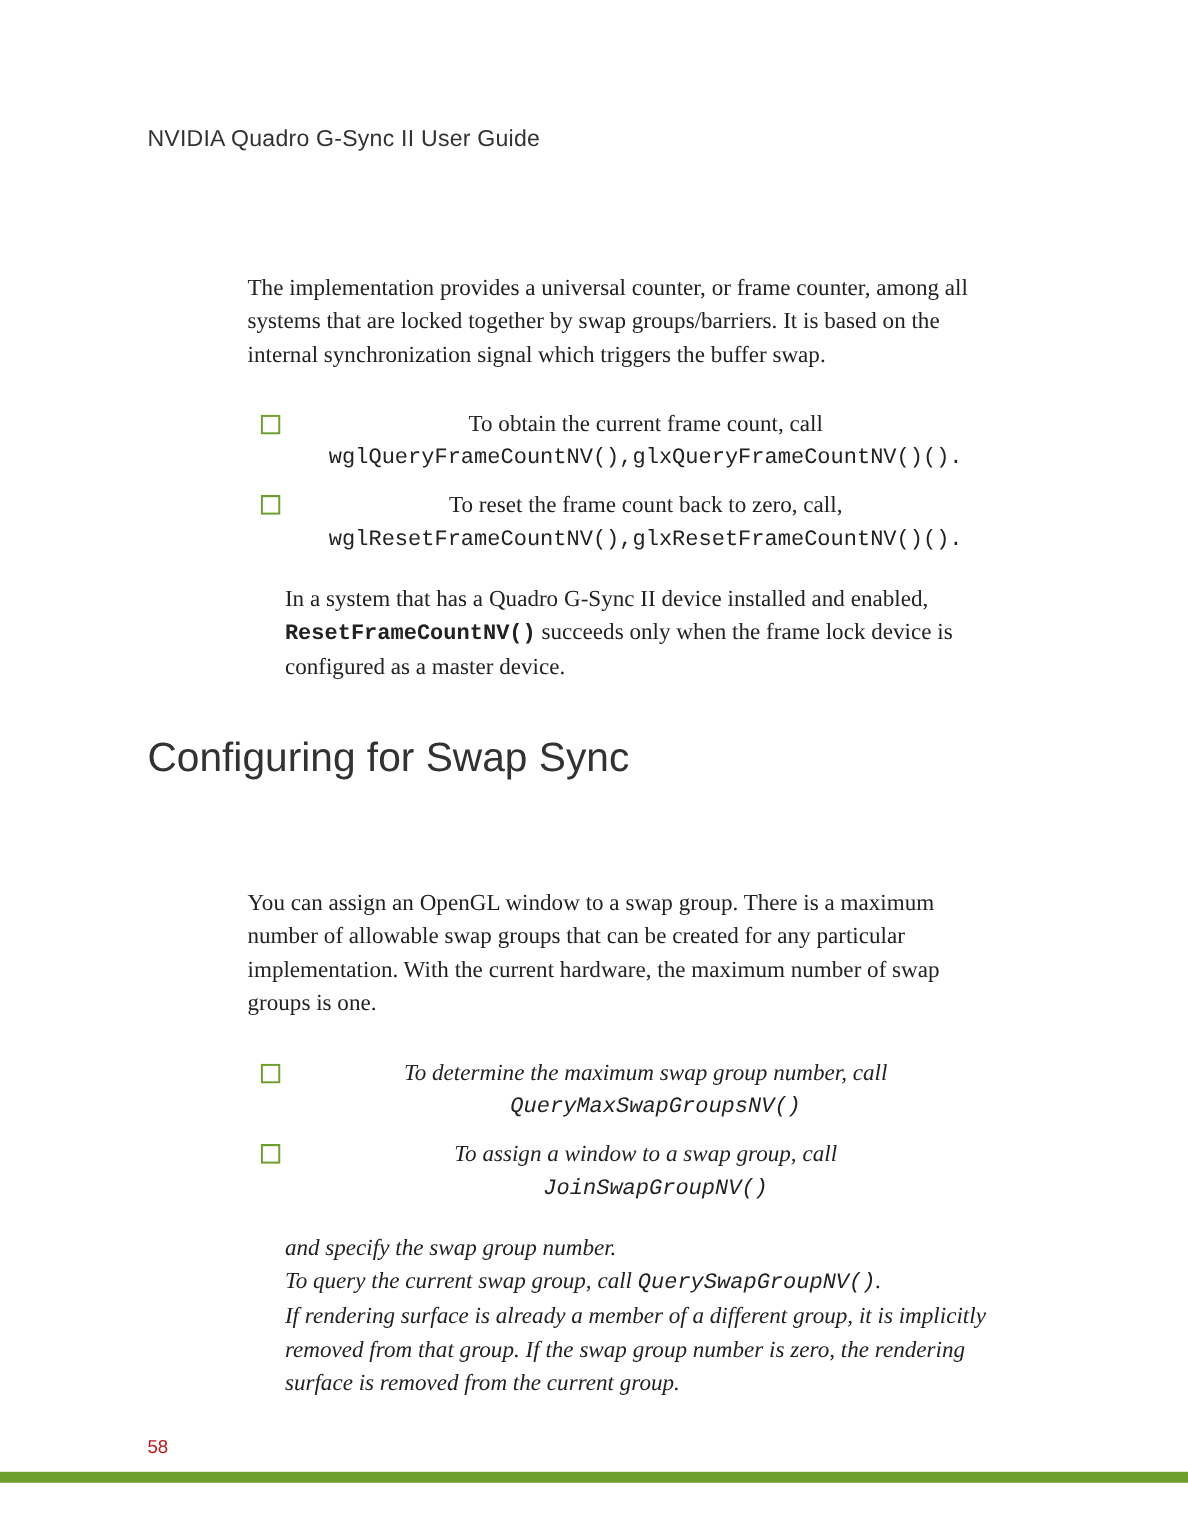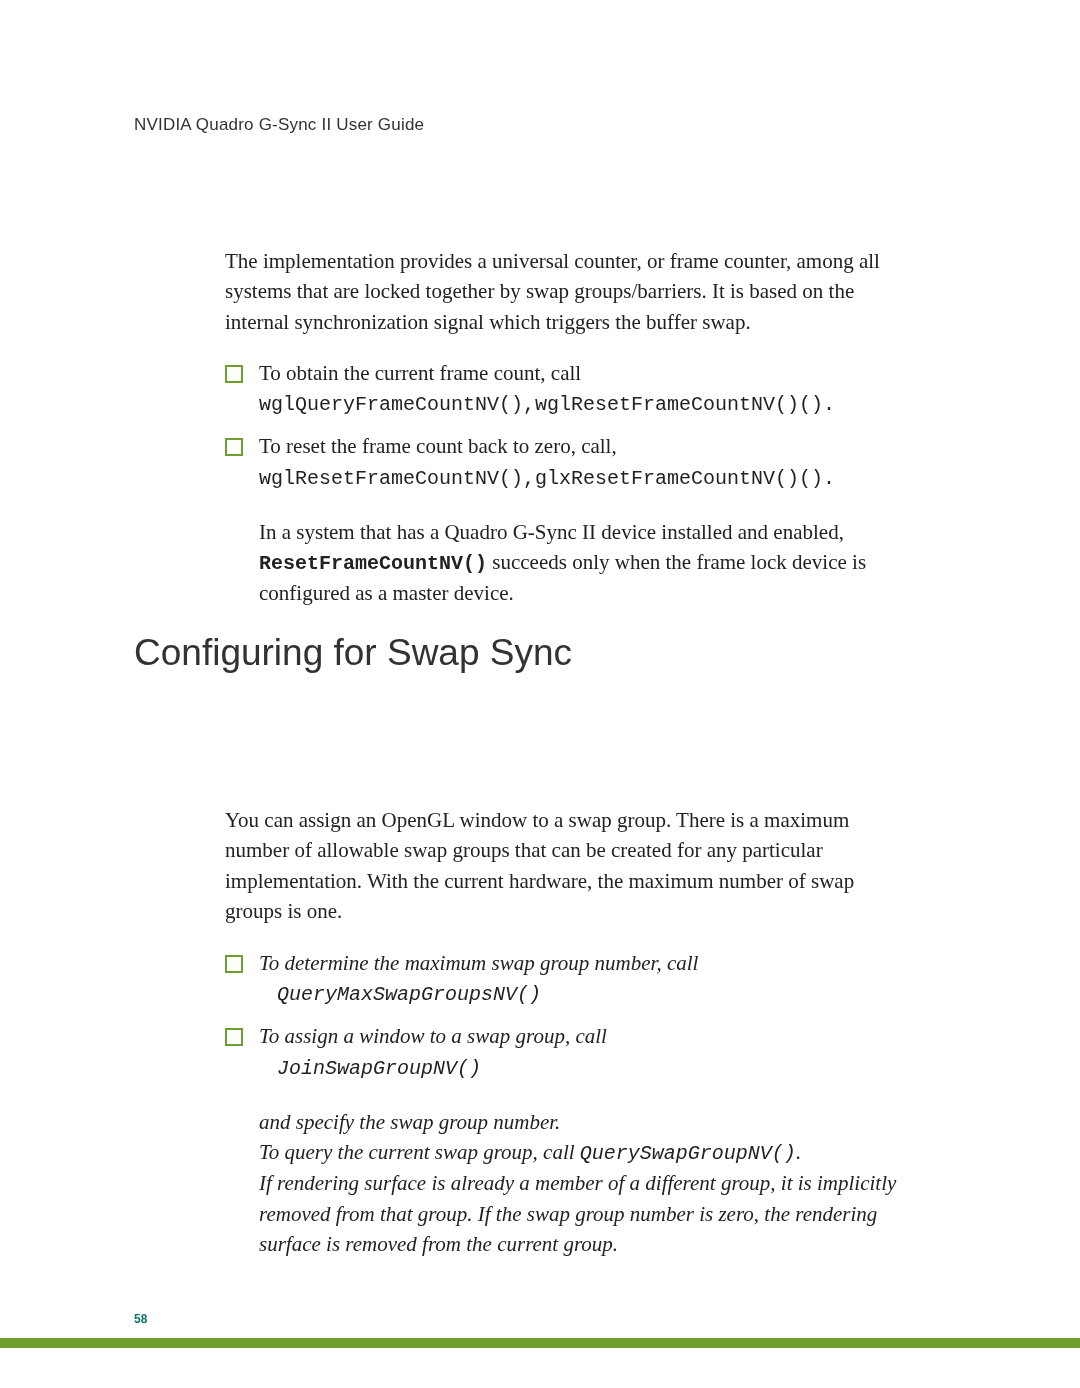--- a/index.html
+++ b/index.html
@@ -16,21 +16,21 @@
   .page {
     position: relative;
     width: 1080px;
     height: 1388px;
   }
   .header {
     position: absolute;
     left: 134px;
     top: 115px;
     font-family: Verdana, Tahoma, Geneva, sans-serif;
-    font-size: 17px;
+    font-size: 21px;
     letter-spacing: 0.2px;
     color: #323232;
   }
   .h2 {
     font-family: Verdana, Tahoma, Geneva, sans-serif;
     font-size: 30px;
     color: #323232;
     font-weight: 400;
   }
   .h1 {
@@ -50,21 +50,22 @@
     width: 690px;
   }
   .para {
     font-size: 21px;
     line-height: 1.45;
     color: #222;
   }
   ul.bullets {
     list-style: none;
     padding: 0;
-    margin: 0;
+    margin: 12px;
+    text-align: center;
   }
   ul.bullets > li {
     position: relative;
     padding-left: 34px;
     margin-bottom: 12px;
     font-size: 21px;
     line-height: 1.45;
   }
   ul.bullets > li .bullet-icon {
     position: absolute;
@@ -84,43 +85,42 @@
     padding-left: 0;
   }
   .sub-para {
     margin-top: 24px;
     font-size: 21px;
     line-height: 1.45;
   }
   .h1.configuring {
     position: absolute;
     left: 134px;
-    top: 632px;
+    top: 668px;
   }
   .h2.swap-groups {
     position: absolute;
     left: 134px;
     top: 733px;
   }
   .footer-bar {
     position: absolute;
     left: 0;
     right: 0;
     bottom: 40px;
     height: 10px;
     background: #6f9e2e;
   }
   .page-number {
     position: absolute;
     left: 134px;
     bottom: 62px;
     font-family: Verdana, Tahoma, Geneva, sans-serif;
-    font-size: 12px;
-    color: #0f766e;
-    font-weight: bold;
+    font-size: 17px;
+    color: #b91c1c;
   }
 </style>
 </head>
 <body>
 
 <div class="page">
 
   <div class="header">
     <span>NVIDIA Quadro G-Sync II User Guide</span>
   </div>
@@ -133,21 +133,21 @@
   <div class="body-col" style="top:358px;">
     <ul class="bullets">
       <li>
         <span class="bullet-icon">
           <svg viewBox="0 0 18 18" width="18" height="18">
             <rect x="1" y="1" width="16" height="16" fill="none" stroke="#6f9e2e" stroke-width="2"></rect>
             <rect x="3" y="3" width="12" height="12" fill="#ffffff"></rect>
           </svg>
         </span>
         <span>To obtain the current frame count, call</span>
-        <span class="indent-sub mono">wglQueryFrameCountNV(),wglResetFrameCountNV()().</span>
+        <span class="indent-sub mono">wglQueryFrameCountNV(),glxQueryFrameCountNV()().</span>
       </li>
       <li>
         <span class="bullet-icon">
           <svg viewBox="0 0 18 18" width="18" height="18">
             <rect x="1" y="1" width="16" height="16" fill="none" stroke="#6f9e2e" stroke-width="2"></rect>
             <rect x="3" y="3" width="12" height="12" fill="#ffffff"></rect>
           </svg>
         </span>
         <span>To reset the frame count back to zero, call,</span>
         <span class="indent-sub mono">wglResetFrameCountNV(),glxResetFrameCountNV()().</span>

